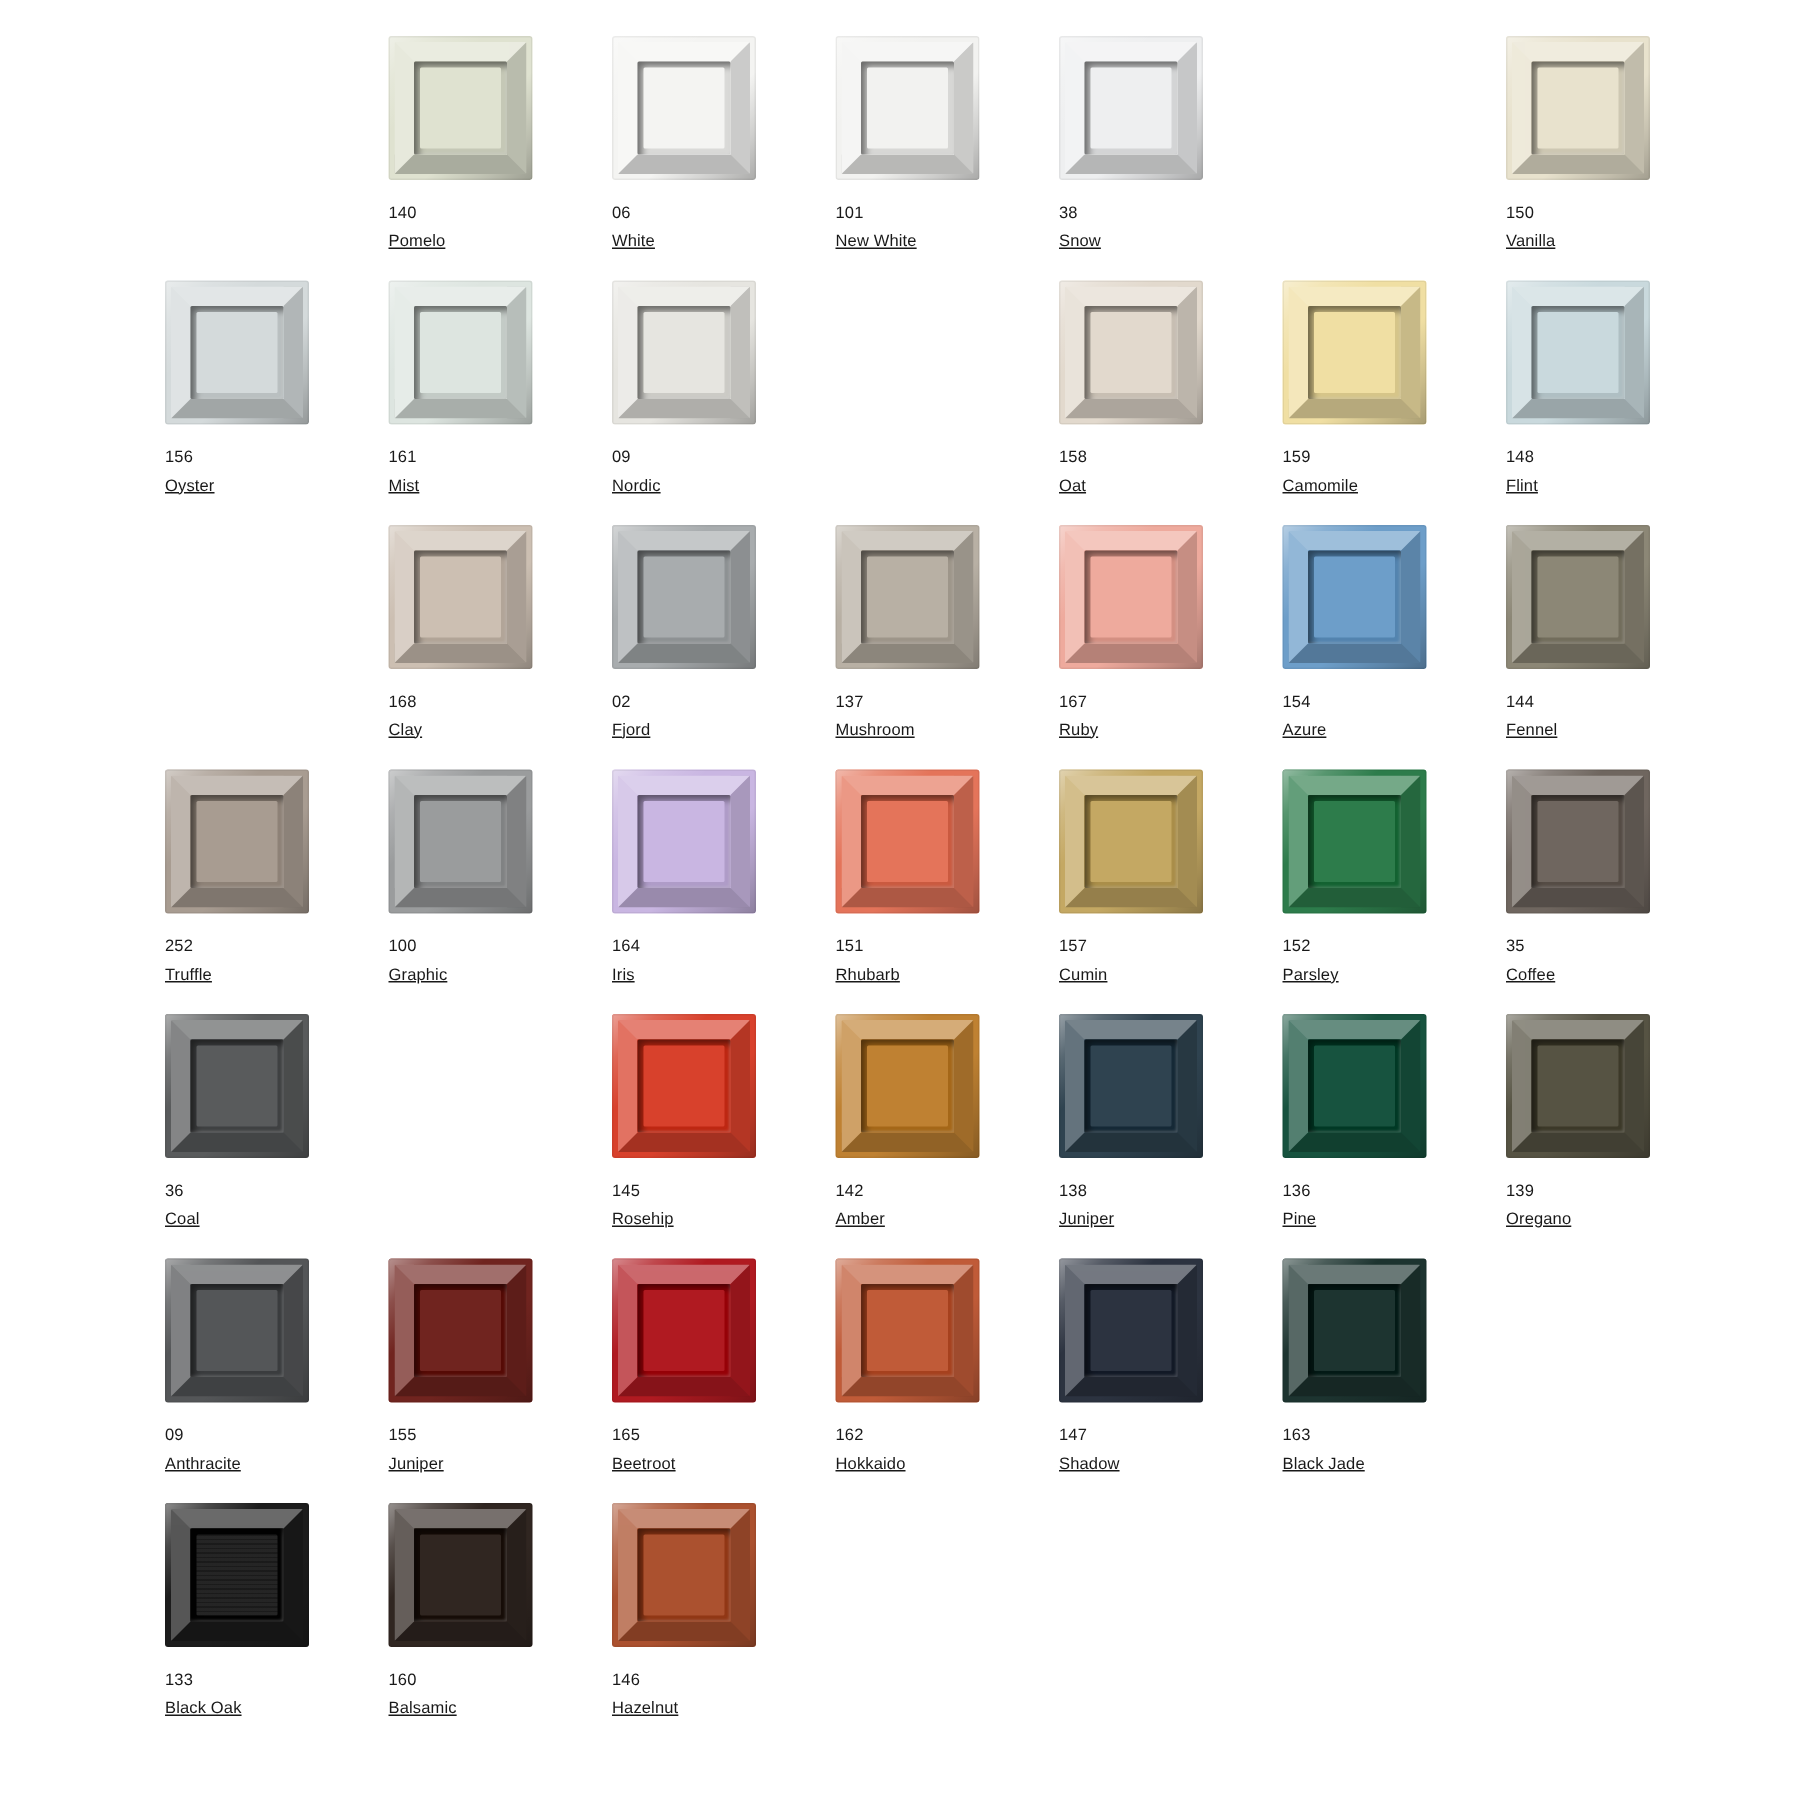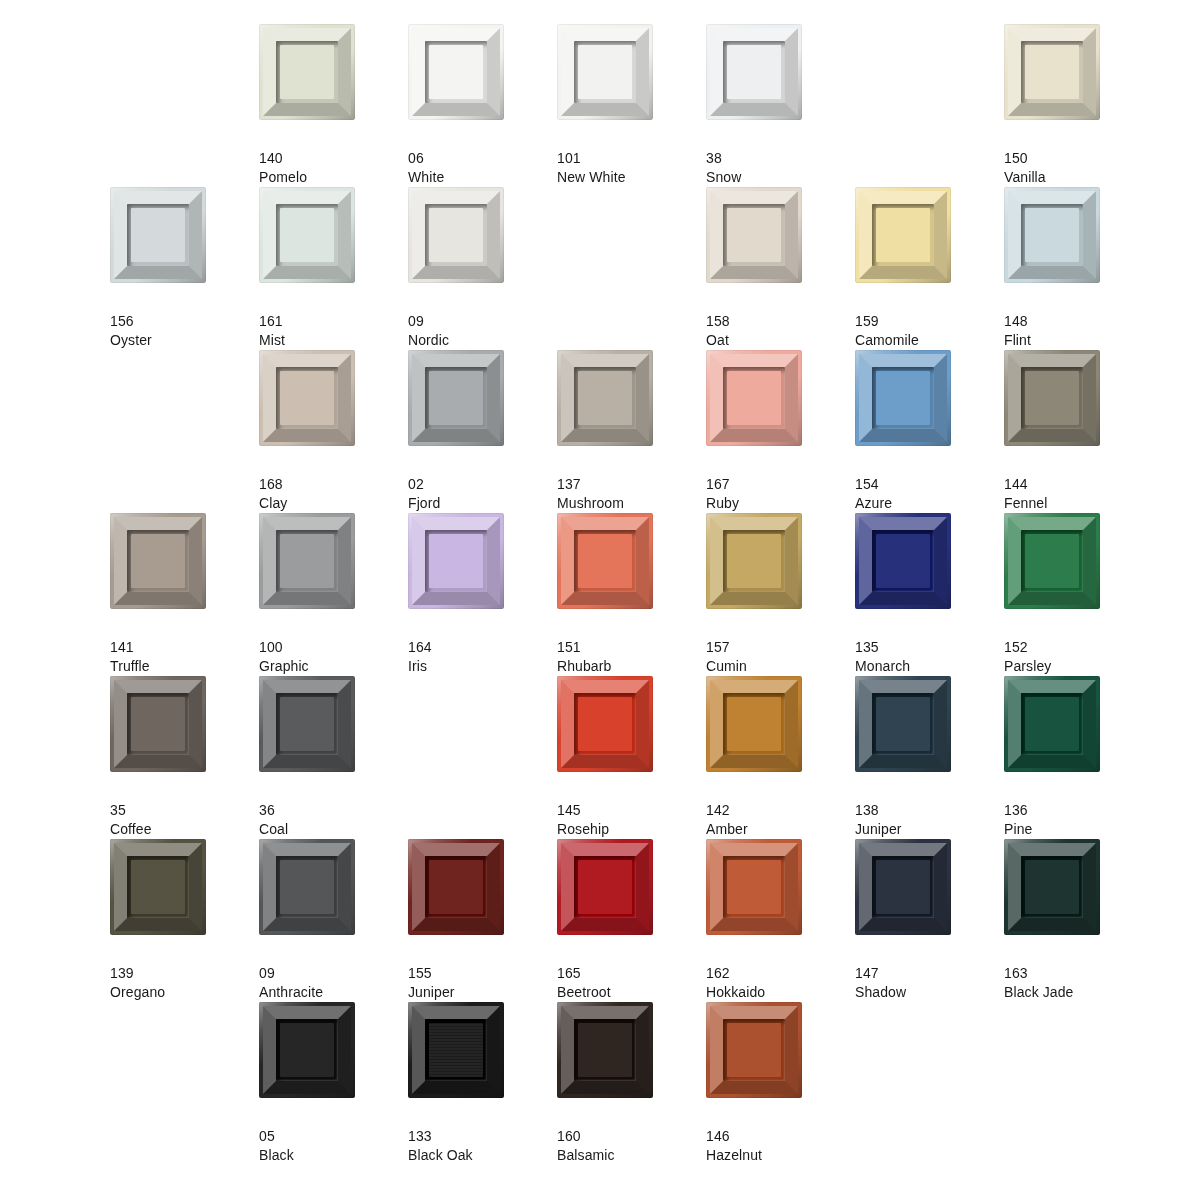--- a/index.html
+++ b/index.html
@@ -98,29 +98,29 @@
     opacity:.55;
   }
   .swatch.wood .ring{
     background-image:repeating-linear-gradient(
       180deg, rgba(0,0,0,.06) 0 1px, rgba(255,255,255,.05) 1px 3px);
   }
 
   
   .label{
     position:absolute;
-    left:0;top:125px;
+    left:0;top:109px;
     color:#191919;
-    font-size:14px;
+    font-size:11px;
     line-height:18.5px;
     letter-spacing:.1px;
     white-space:nowrap;
   }
   .label .code{display:block;font-weight:400;}
-  .label .name{display:block;font-weight:400;}
+  .label .name{display:block;font-weight:400;text-decoration:underline;}
 </style>
 </head>
 <body>
 
 <main id="palette-grid">
     <div class="cell empty"></div>
     <div class="cell">
       <div class="swatch" style="background: rgb(223, 226, 208);">
         <div class="outer"></div>
         <div class="ring" style="background: rgb(223, 226, 208);"></div>
@@ -346,21 +346,21 @@
     </div>
     <div class="cell">
       <div class="swatch" style="background: rgb(168, 156, 145);">
         <div class="outer"></div>
         <div class="ring" style="background: rgb(168, 156, 145);"></div>
         <div class="groove" style="background: rgb(142, 130, 119);"></div>
         <div class="panel" style="background: rgb(168, 156, 145);"></div>
         <div class="edge"></div>
       </div>
       <div class="label">
-        <span class="code">141</span>
+        <span class="code">252</span>
         <span class="name">Truffle</span>
       </div>
     </div>
     <div class="cell">
       <div class="swatch" style="background: rgb(154, 156, 157);">
         <div class="outer"></div>
         <div class="ring" style="background: rgb(154, 156, 157);"></div>
         <div class="groove" style="background: rgb(128, 130, 131);"></div>
         <div class="panel" style="background: rgb(154, 156, 157);"></div>
         <div class="edge"></div>
@@ -403,33 +403,20 @@
         <div class="groove" style="background: rgb(170, 142, 73);"></div>
         <div class="panel" style="background: rgb(196, 168, 99);"></div>
         <div class="edge"></div>
       </div>
       <div class="label">
         <span class="code">157</span>
         <span class="name">Cumin</span>
       </div>
     </div>
     <div class="cell">
-      <div class="swatch" style="background: rgb(39, 48, 123);">
-        <div class="outer"></div>
-        <div class="ring" style="background: rgb(39, 48, 123);"></div>
-        <div class="groove" style="background: rgb(13, 22, 97);"></div>
-        <div class="panel" style="background: rgb(39, 48, 123);"></div>
-        <div class="edge"></div>
-      </div>
-      <div class="label">
-        <span class="code">135</span>
-        <span class="name">Monarch</span>
-      </div>
-    </div>
-    <div class="cell">
       <div class="swatch" style="background: rgb(45, 124, 75);">
         <div class="outer"></div>
         <div class="ring" style="background: rgb(45, 124, 75);"></div>
         <div class="groove" style="background: rgb(19, 98, 49);"></div>
         <div class="panel" style="background: rgb(45, 124, 75);"></div>
         <div class="edge"></div>
       </div>
       <div class="label">
         <span class="code">152</span>
         <span class="name">Parsley</span>
@@ -600,33 +587,20 @@
         <div class="panel" style="background: rgb(29, 52, 48);"></div>
         <div class="edge"></div>
       </div>
       <div class="label">
         <span class="code">163</span>
         <span class="name">Black Jade</span>
       </div>
     </div>
     <div class="cell empty"></div>
     <div class="cell">
-      <div class="swatch" style="background: rgb(38, 38, 38);">
-        <div class="outer"></div>
-        <div class="ring" style="background: rgb(38, 38, 38);"></div>
-        <div class="groove" style="background: rgb(12, 12, 12);"></div>
-        <div class="panel" style="background: rgb(38, 38, 38);"></div>
-        <div class="edge"></div>
-      </div>
-      <div class="label">
-        <span class="code">05</span>
-        <span class="name">Black</span>
-      </div>
-    </div>
-    <div class="cell">
       <div class="swatch wood" style="background: rgb(28, 28, 28);">
         <div class="outer"></div>
         <div class="ring" style="background: rgb(28, 28, 28);"></div>
         <div class="groove" style="background: rgb(2, 2, 2);"></div>
         <div class="panel" style="background: rgb(28, 28, 28);"></div>
         <div class="edge"></div>
       </div>
       <div class="label">
         <span class="code">133</span>
         <span class="name">Black Oak</span>

